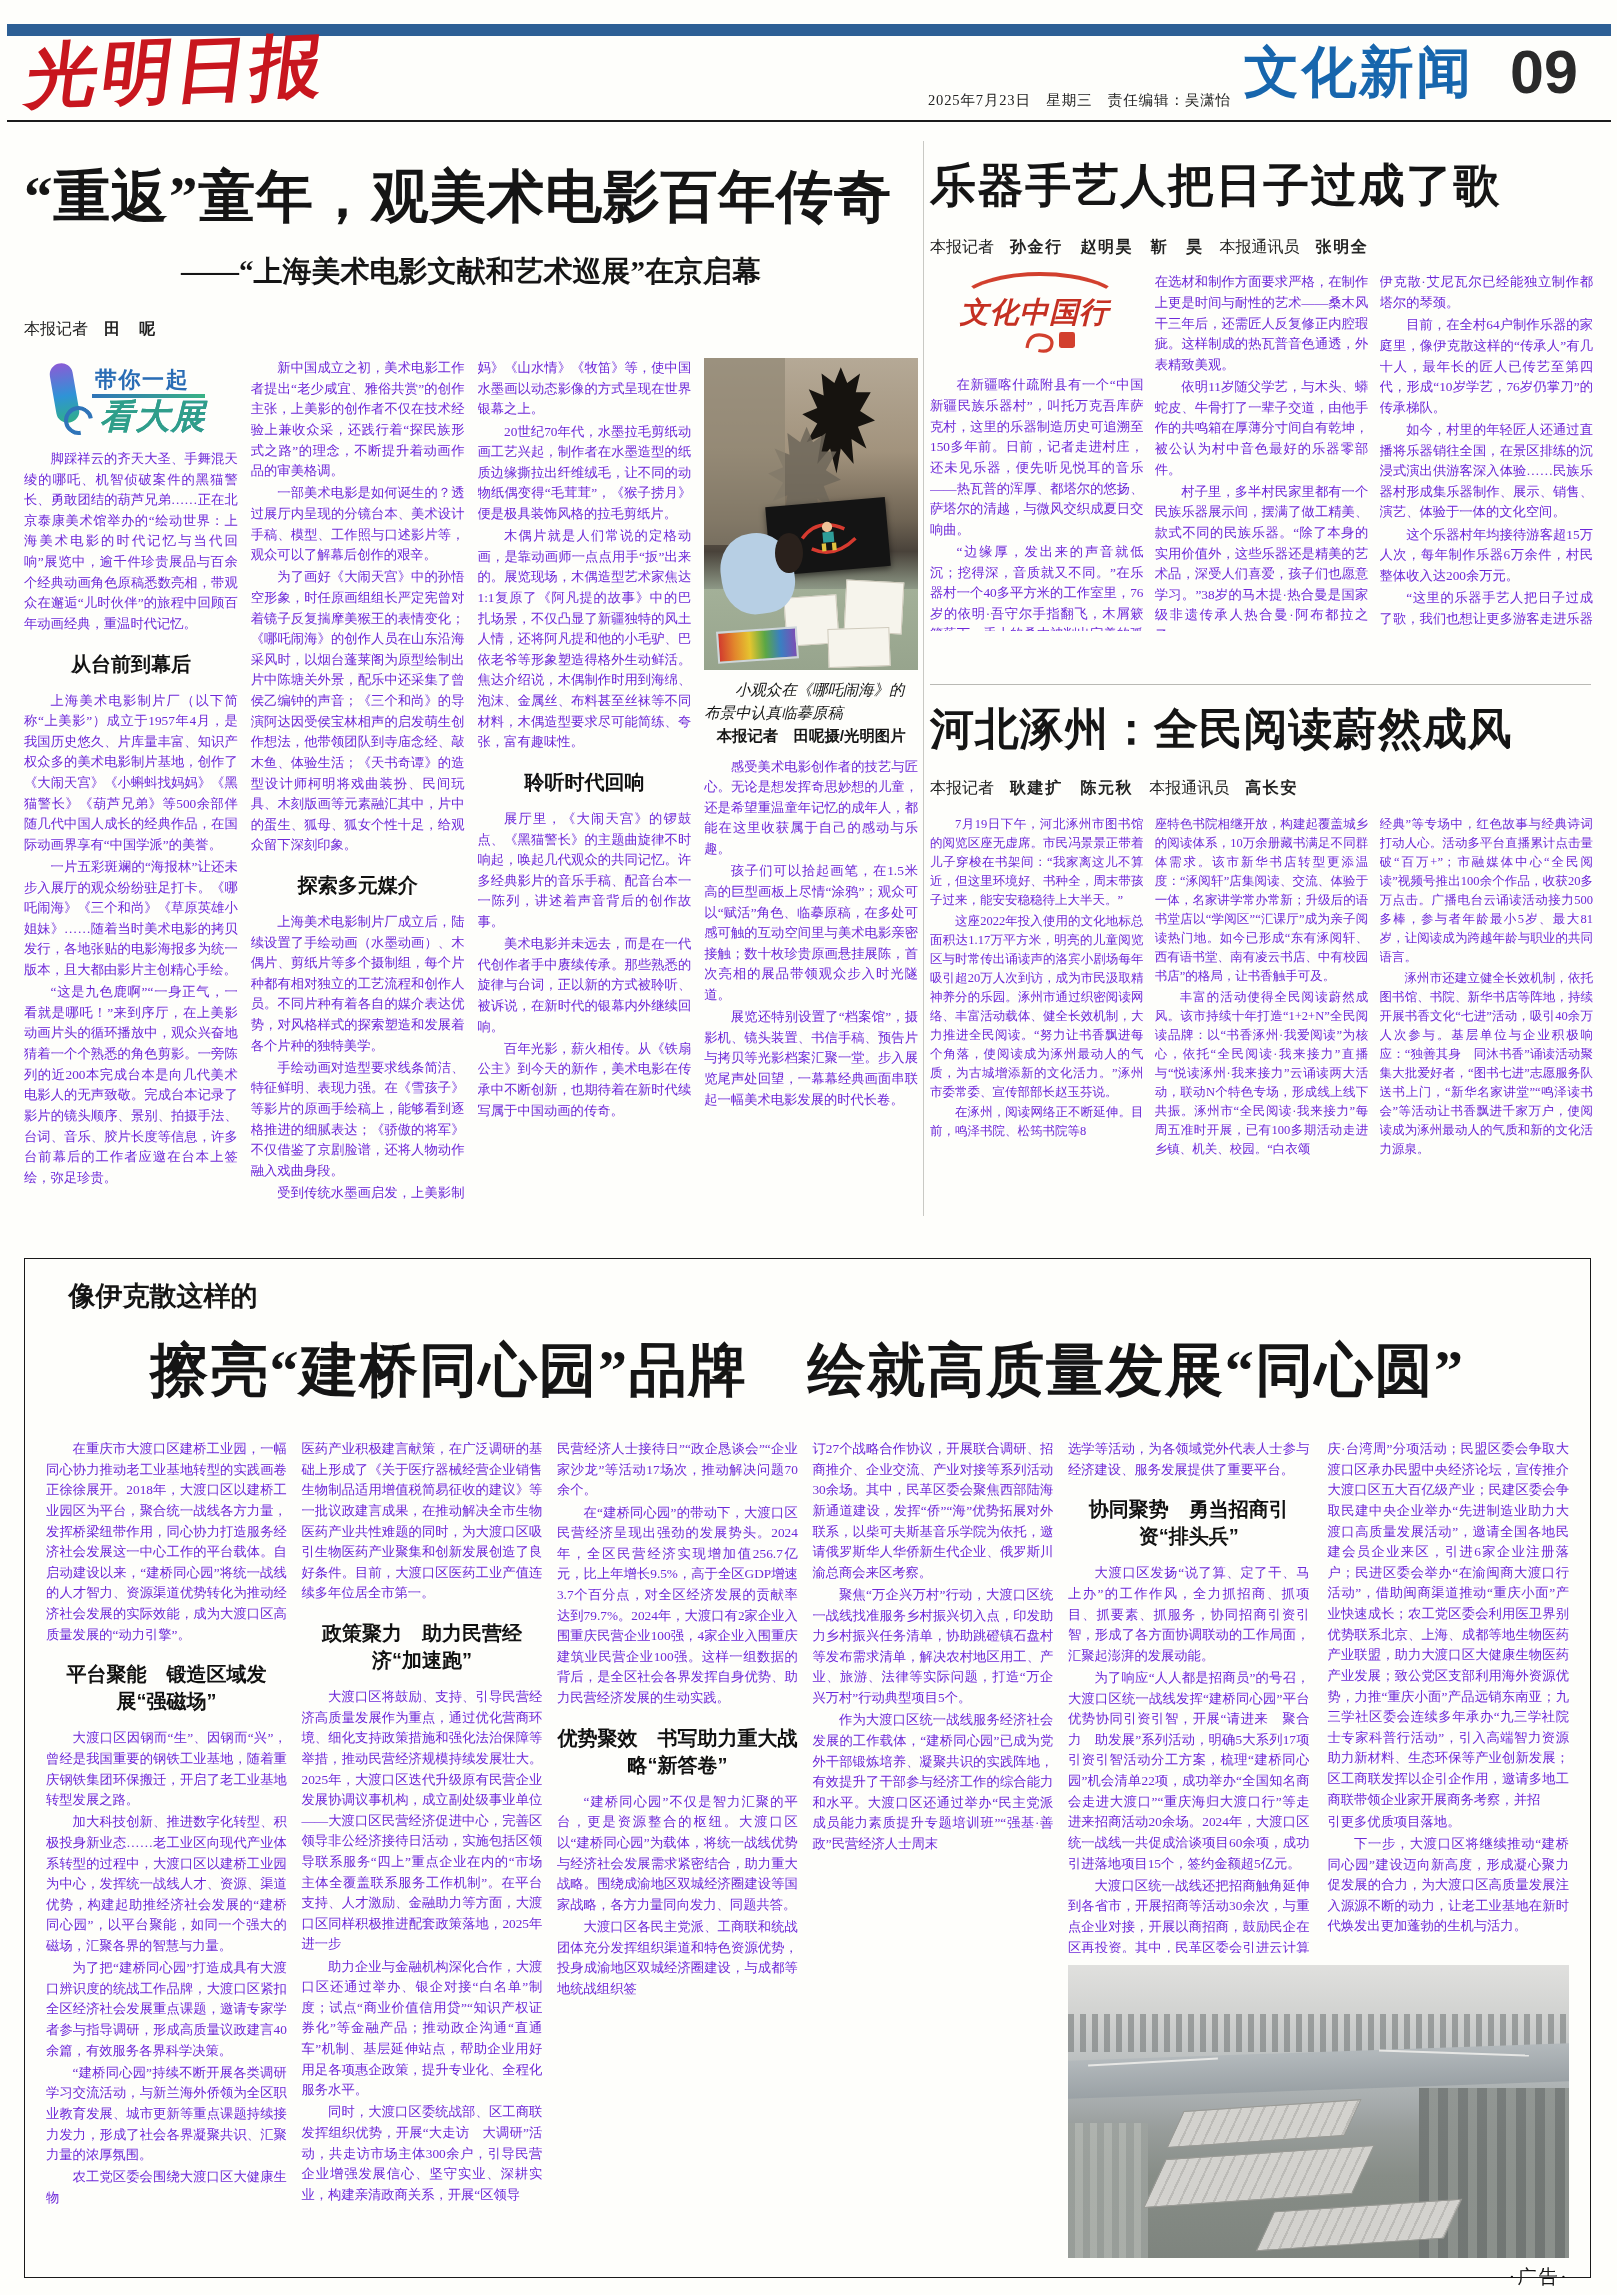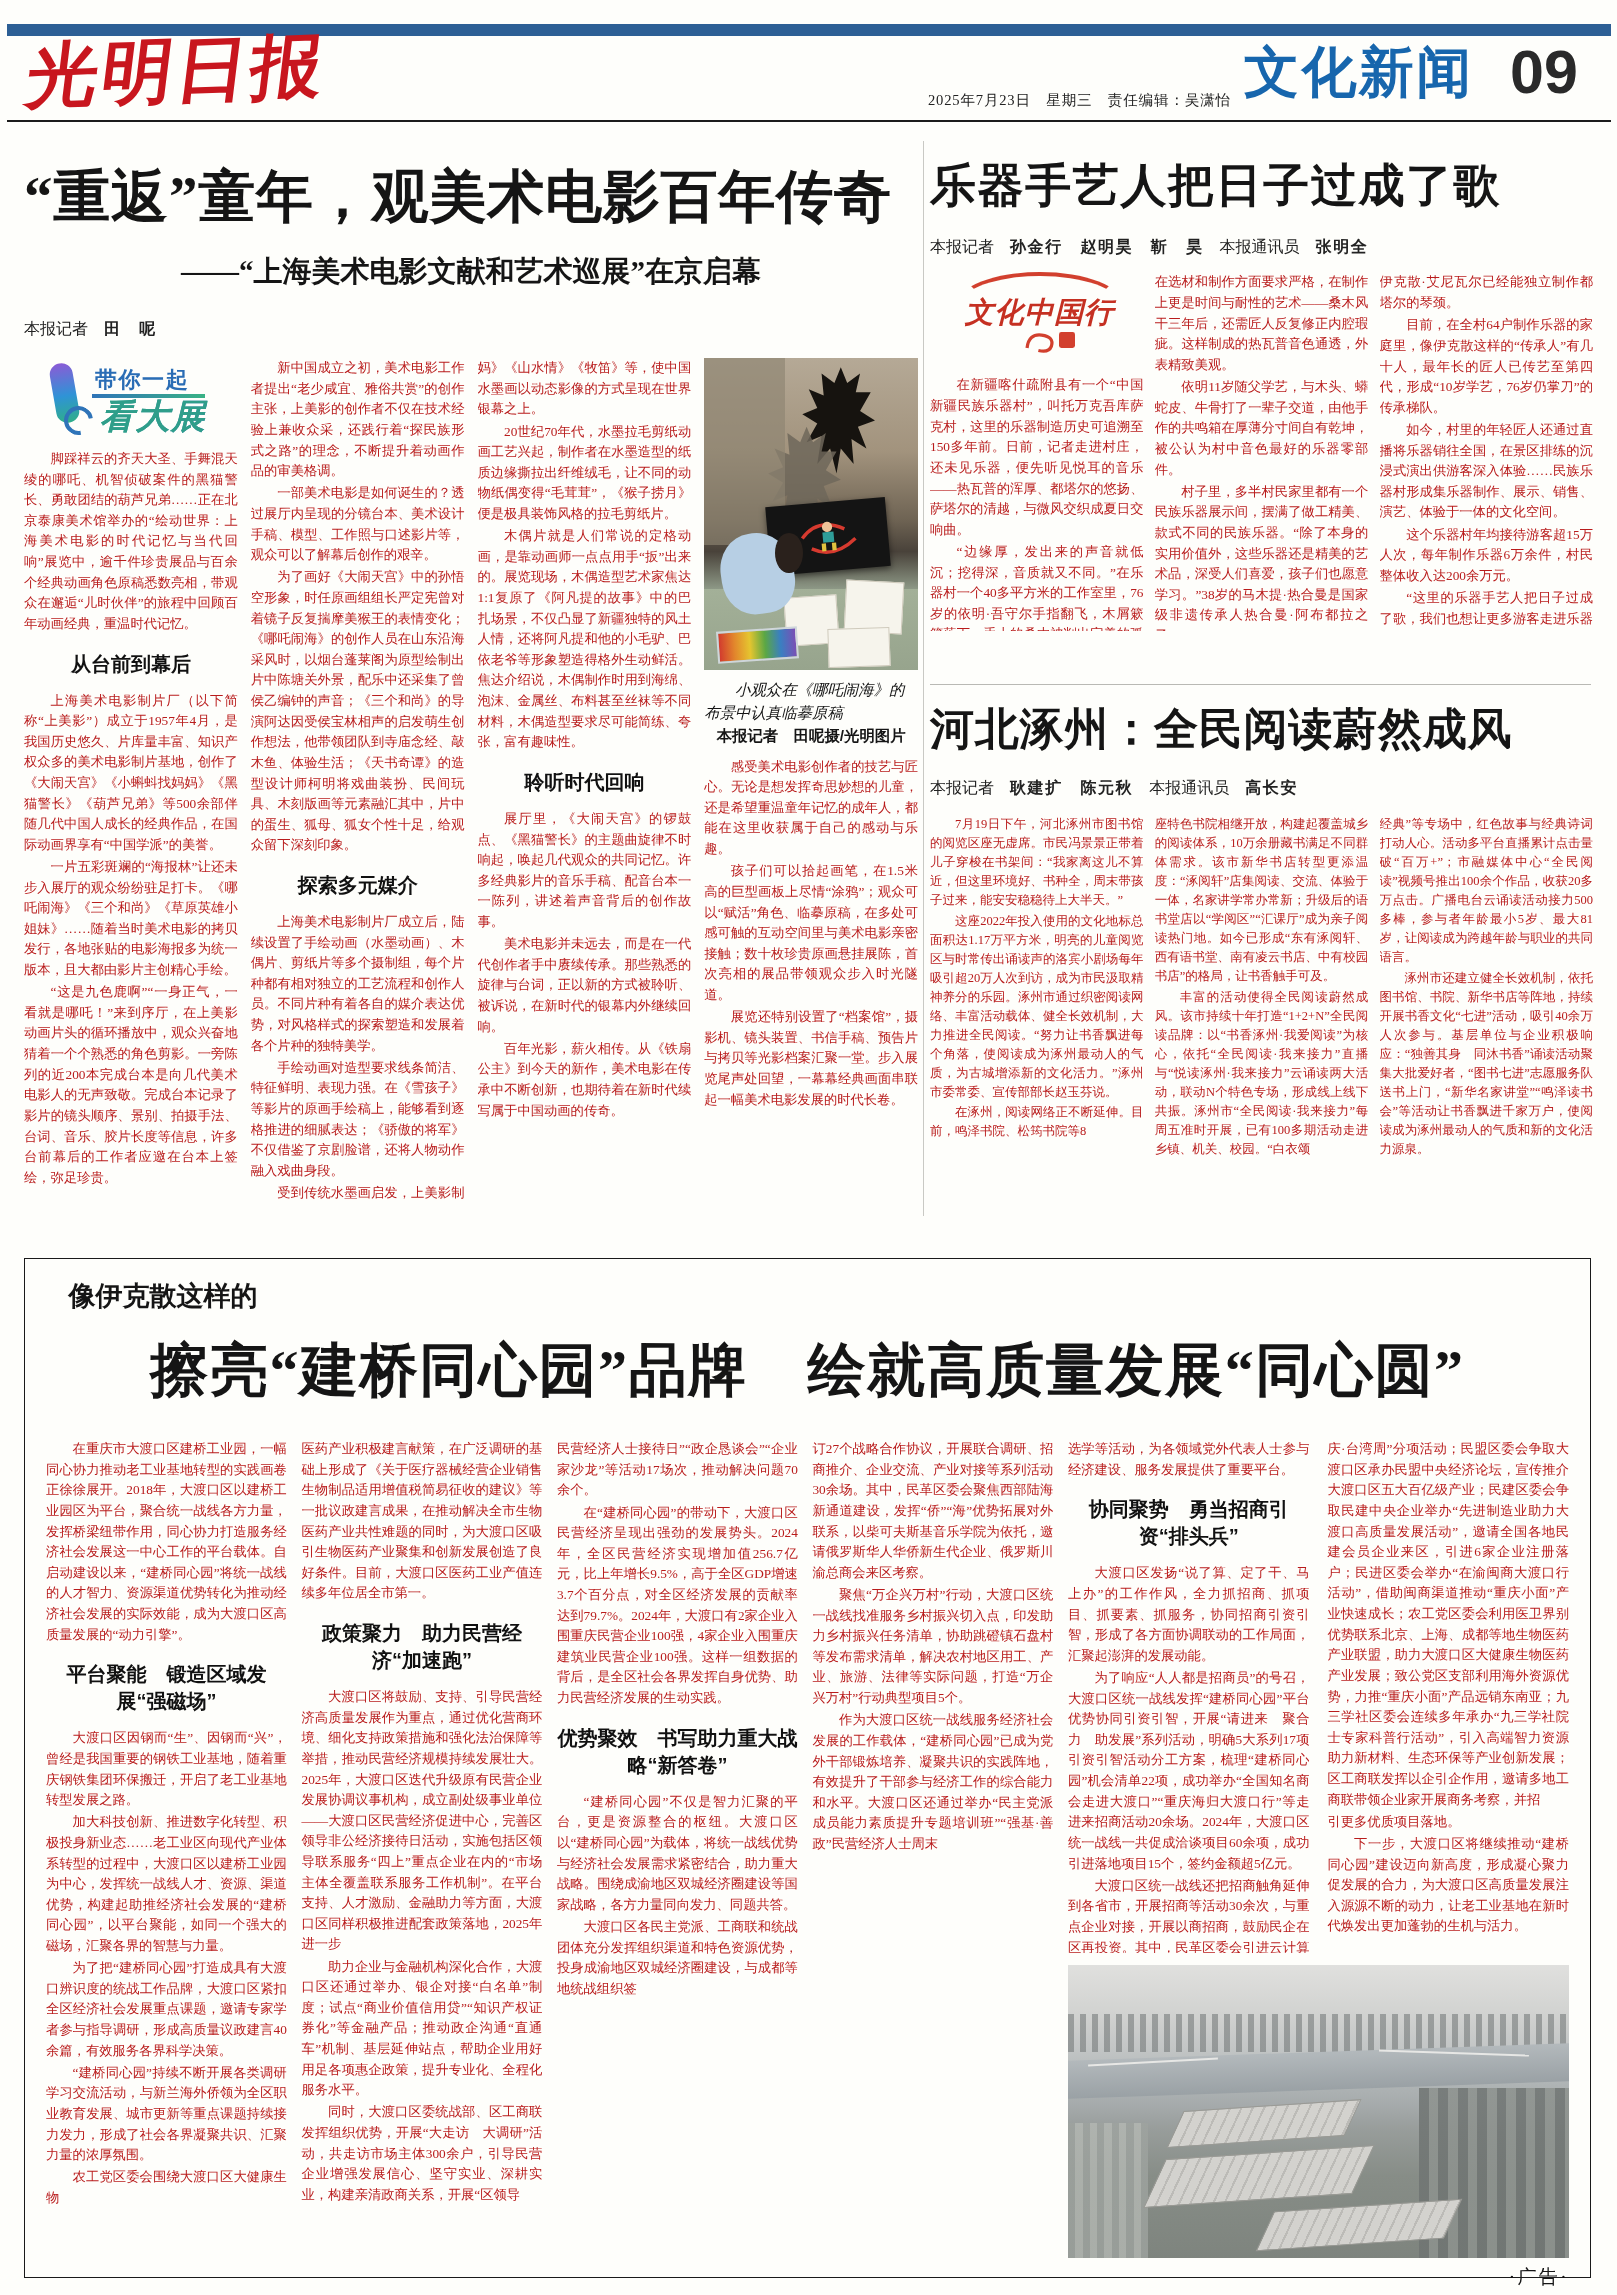--- a/index.html
+++ b/index.html
@@ -17,21 +17,21 @@
   .headrule{position:absolute;left:6.5px;top:120px;width:1604px;height:2.4px;background:#1c1c1c;}
   .vdivider{position:absolute;left:923px;top:141px;width:0.8px;height:1075px;background:#c9c9c4;}
   .hdivider{position:absolute;left:930px;top:684px;width:661px;height:0.8px;background:#b9b9b4;}
   
   .art-h1{font-weight:bold;text-align:left;line-height:1.15;margin:0;}
   .art-sub{font-weight:bold;text-align:center;margin:0;}
   .byline{font-size:16px;margin:0;color:#222;}
   .byline b{font-weight:bold;letter-spacing:1.6px;}
   .cols{display:flex;overflow:hidden;}
   .col{flex:1;overflow:hidden;}
-  p.body{font-size:13.3px;line-height:1.55;text-align:justify;text-indent:2em;margin:0 0 1.6px 0;color:#b91c1c;}
+  p.body{font-size:13.3px;line-height:1.55;text-align:justify;text-indent:2em;margin:0 0 1.6px 0;color:#6d28d9;}
   p.cont{text-indent:0;}
   .colhead{font-family:"Liberation Sans","DejaVu Sans",sans-serif;font-weight:bold;font-size:20px;
            text-align:center;margin:16px 0 13px 0;color:#111;}
   
   #lead{position:absolute;left:24px;top:136px;width:894px;height:1100px;}
   #lead .art-h1{font-size:57px;letter-spacing:0.8px;margin-top:27.5px;}
   #lead .art-sub{font-size:29px;margin-top:22.6px;}
   #lead .byline{margin-top:27.5px;}
   #lead .cols{margin-top:18px;gap:13px;height:847px;}
   
@@ -66,21 +66,21 @@
   .credit{font-size:15.4px;font-weight:bold;font-family:"Liberation Sans",sans-serif;margin:1.6px 0 9.7px 0;text-align:center;}
   
   #ia{position:absolute;left:930px;top:136px;width:663px;height:547px;}
   #ia .art-h1{font-size:46px;margin-top:24px;letter-spacing:1.6px;}
   #ia .byline{margin-top:24px;}
   #ia .cols{margin-top:14.6px;gap:11.3px;height:359px;}
   
   .cclogo{position:relative;width:170px;height:95px;margin:0 auto 8px auto;}
   .cclogo .arc{position:absolute;left:4.9px;top:0px;width:158px;height:57px;border:4.9px solid transparent;
                border-top-color:#d2402e;border-radius:50%;}
-  .cclogo .txt{position:absolute;left:8px;top:21px;width:154px;text-align:right;font-size:29px;
+  .cclogo .txt{position:absolute;left:8px;top:21px;width:154px;text-align:left;font-size:29px;
                font-weight:bold;font-style:italic;color:#c53022;letter-spacing:0.8px;}
   .cclogo .cloud{position:absolute;left:70px;top:55px;width:36px;height:27.5px;}
   .cclogo .seal{position:absolute;left:107px;top:60px;width:16px;height:16px;background:#d2402e;border-radius:2.4px;}
   #za{position:absolute;left:930px;top:697px;width:663px;height:534px;}
   #za .art-h1{font-size:44px;margin-top:8px;letter-spacing:0.8px;}
   #za .byline{margin-top:22.6px;}
   #za .cols{margin-top:16px;gap:11.3px;height:411px;}
   #za p.body{font-size:12.5px;line-height:1.52;}
   
   #adbox{position:absolute;left:24px;top:1258px;width:1567px;height:1020px;border:1.6px solid #1a1a1a;

